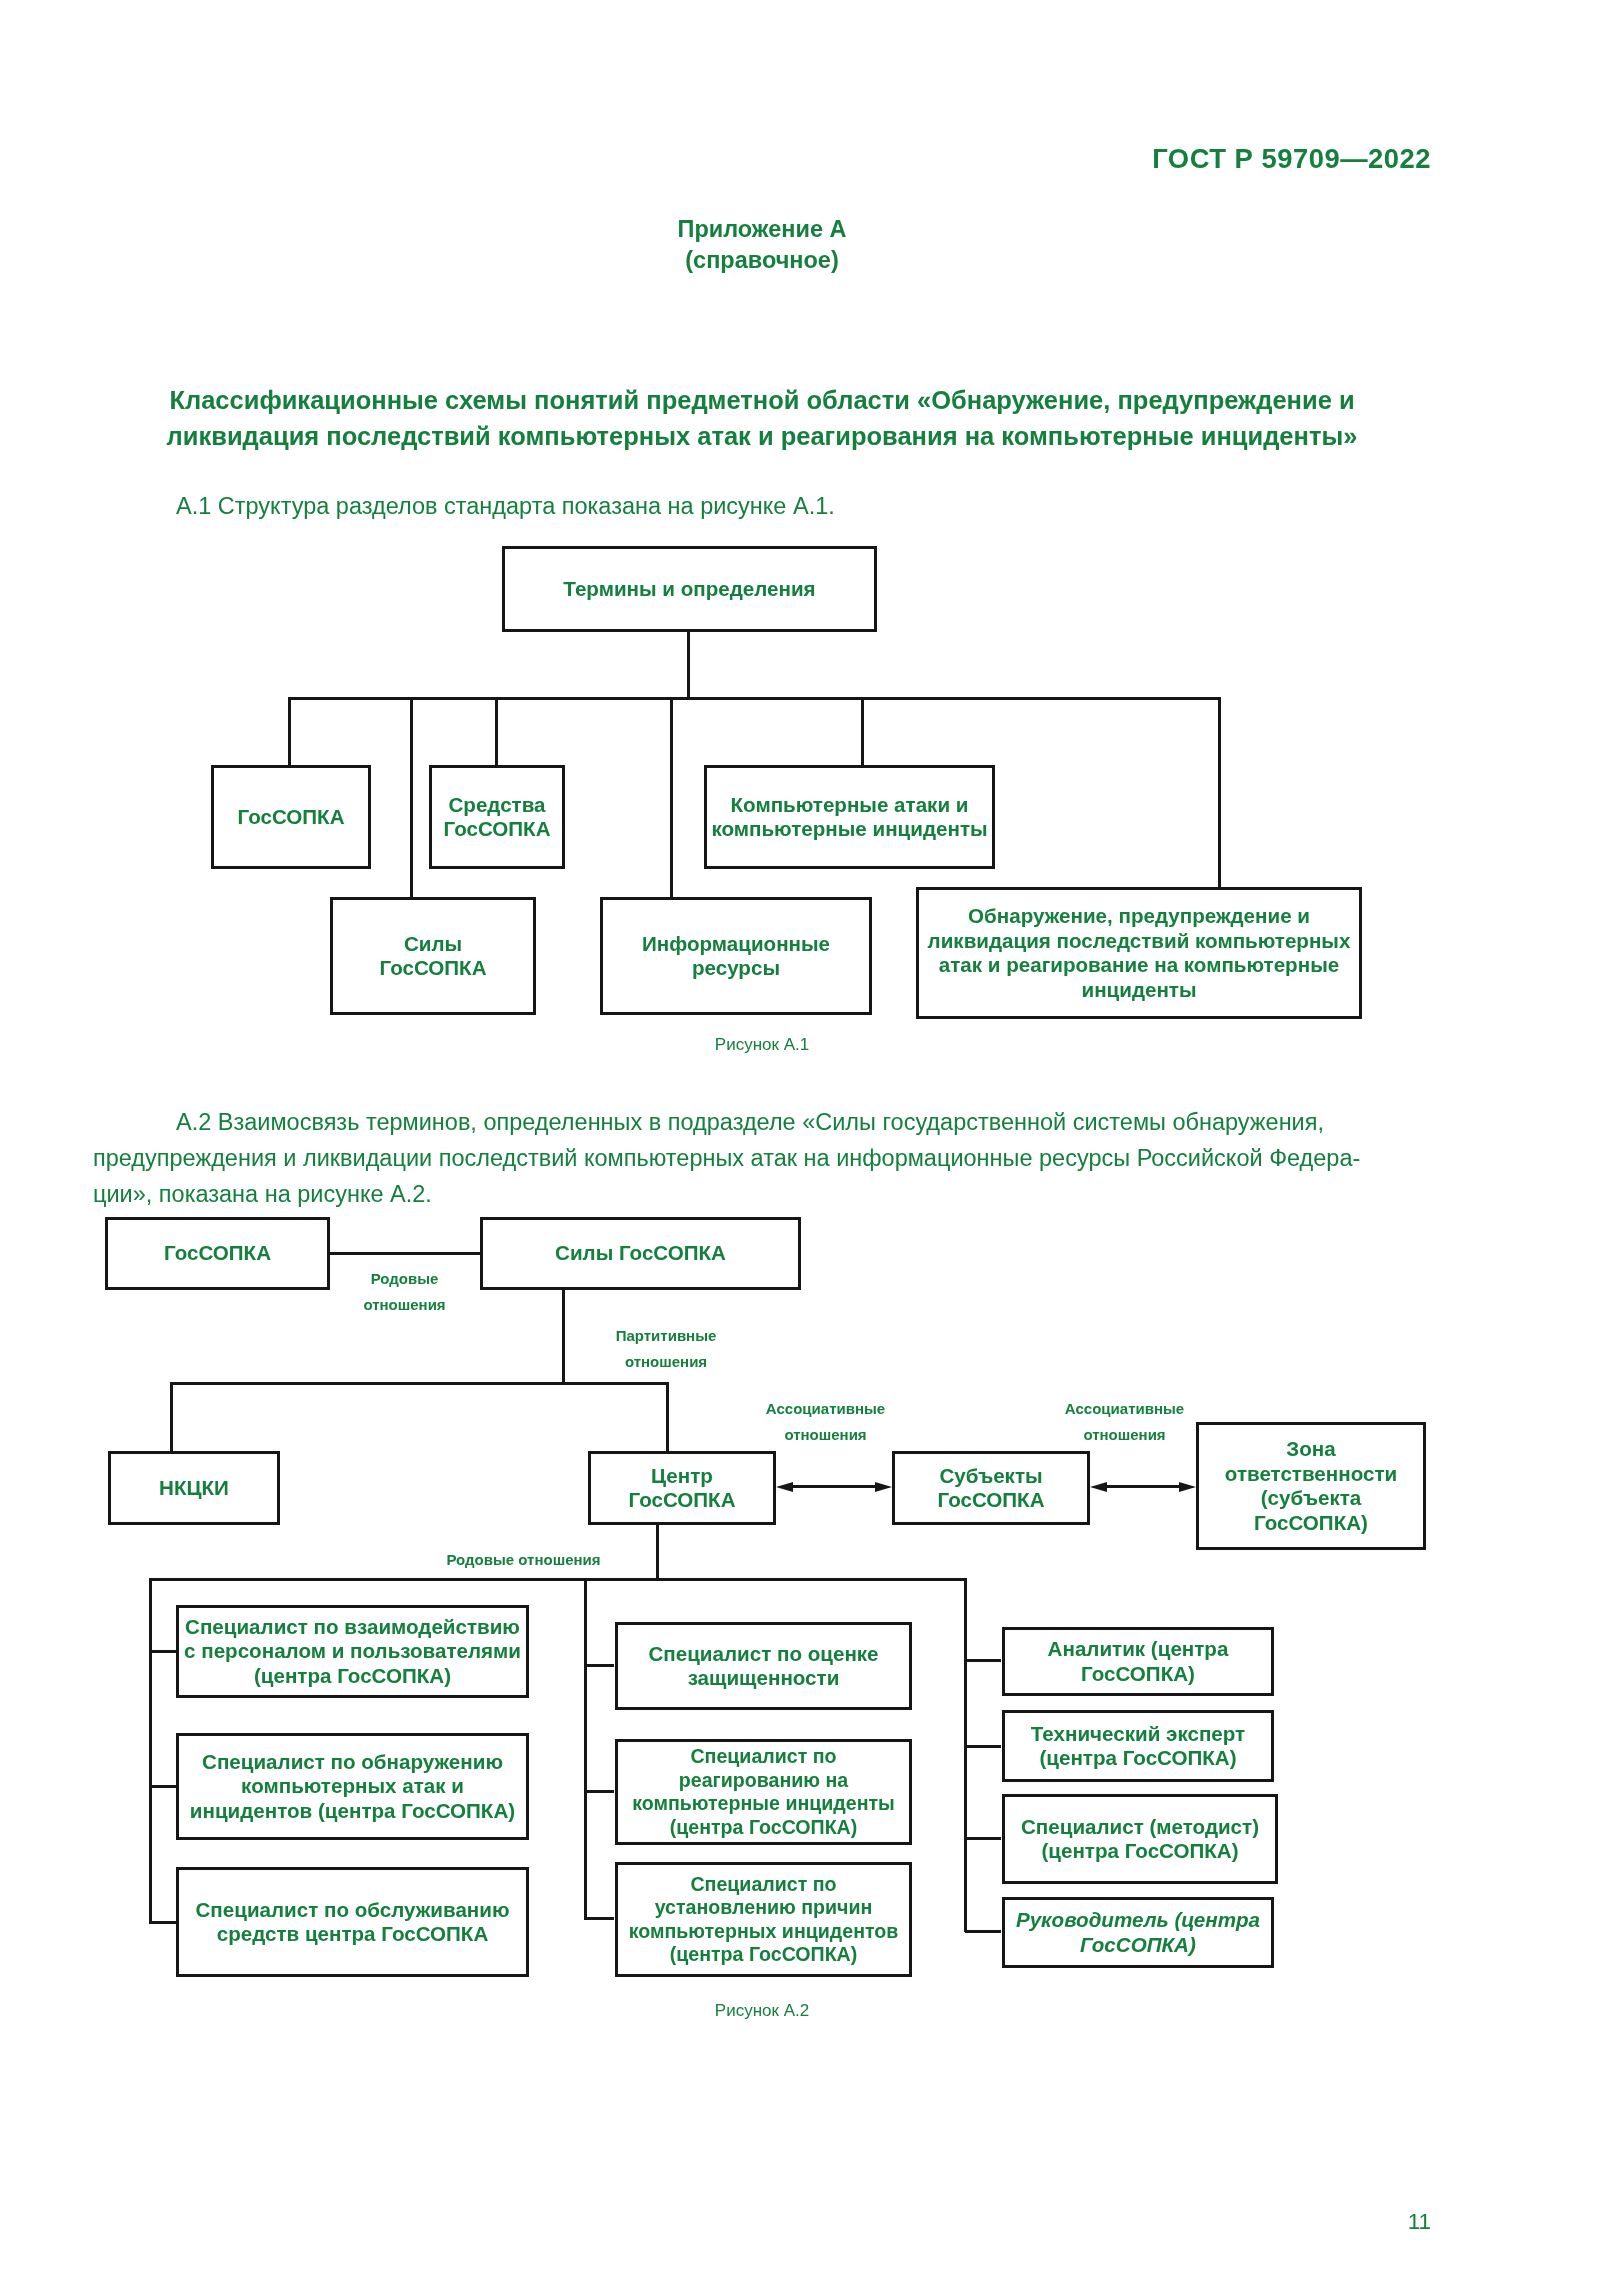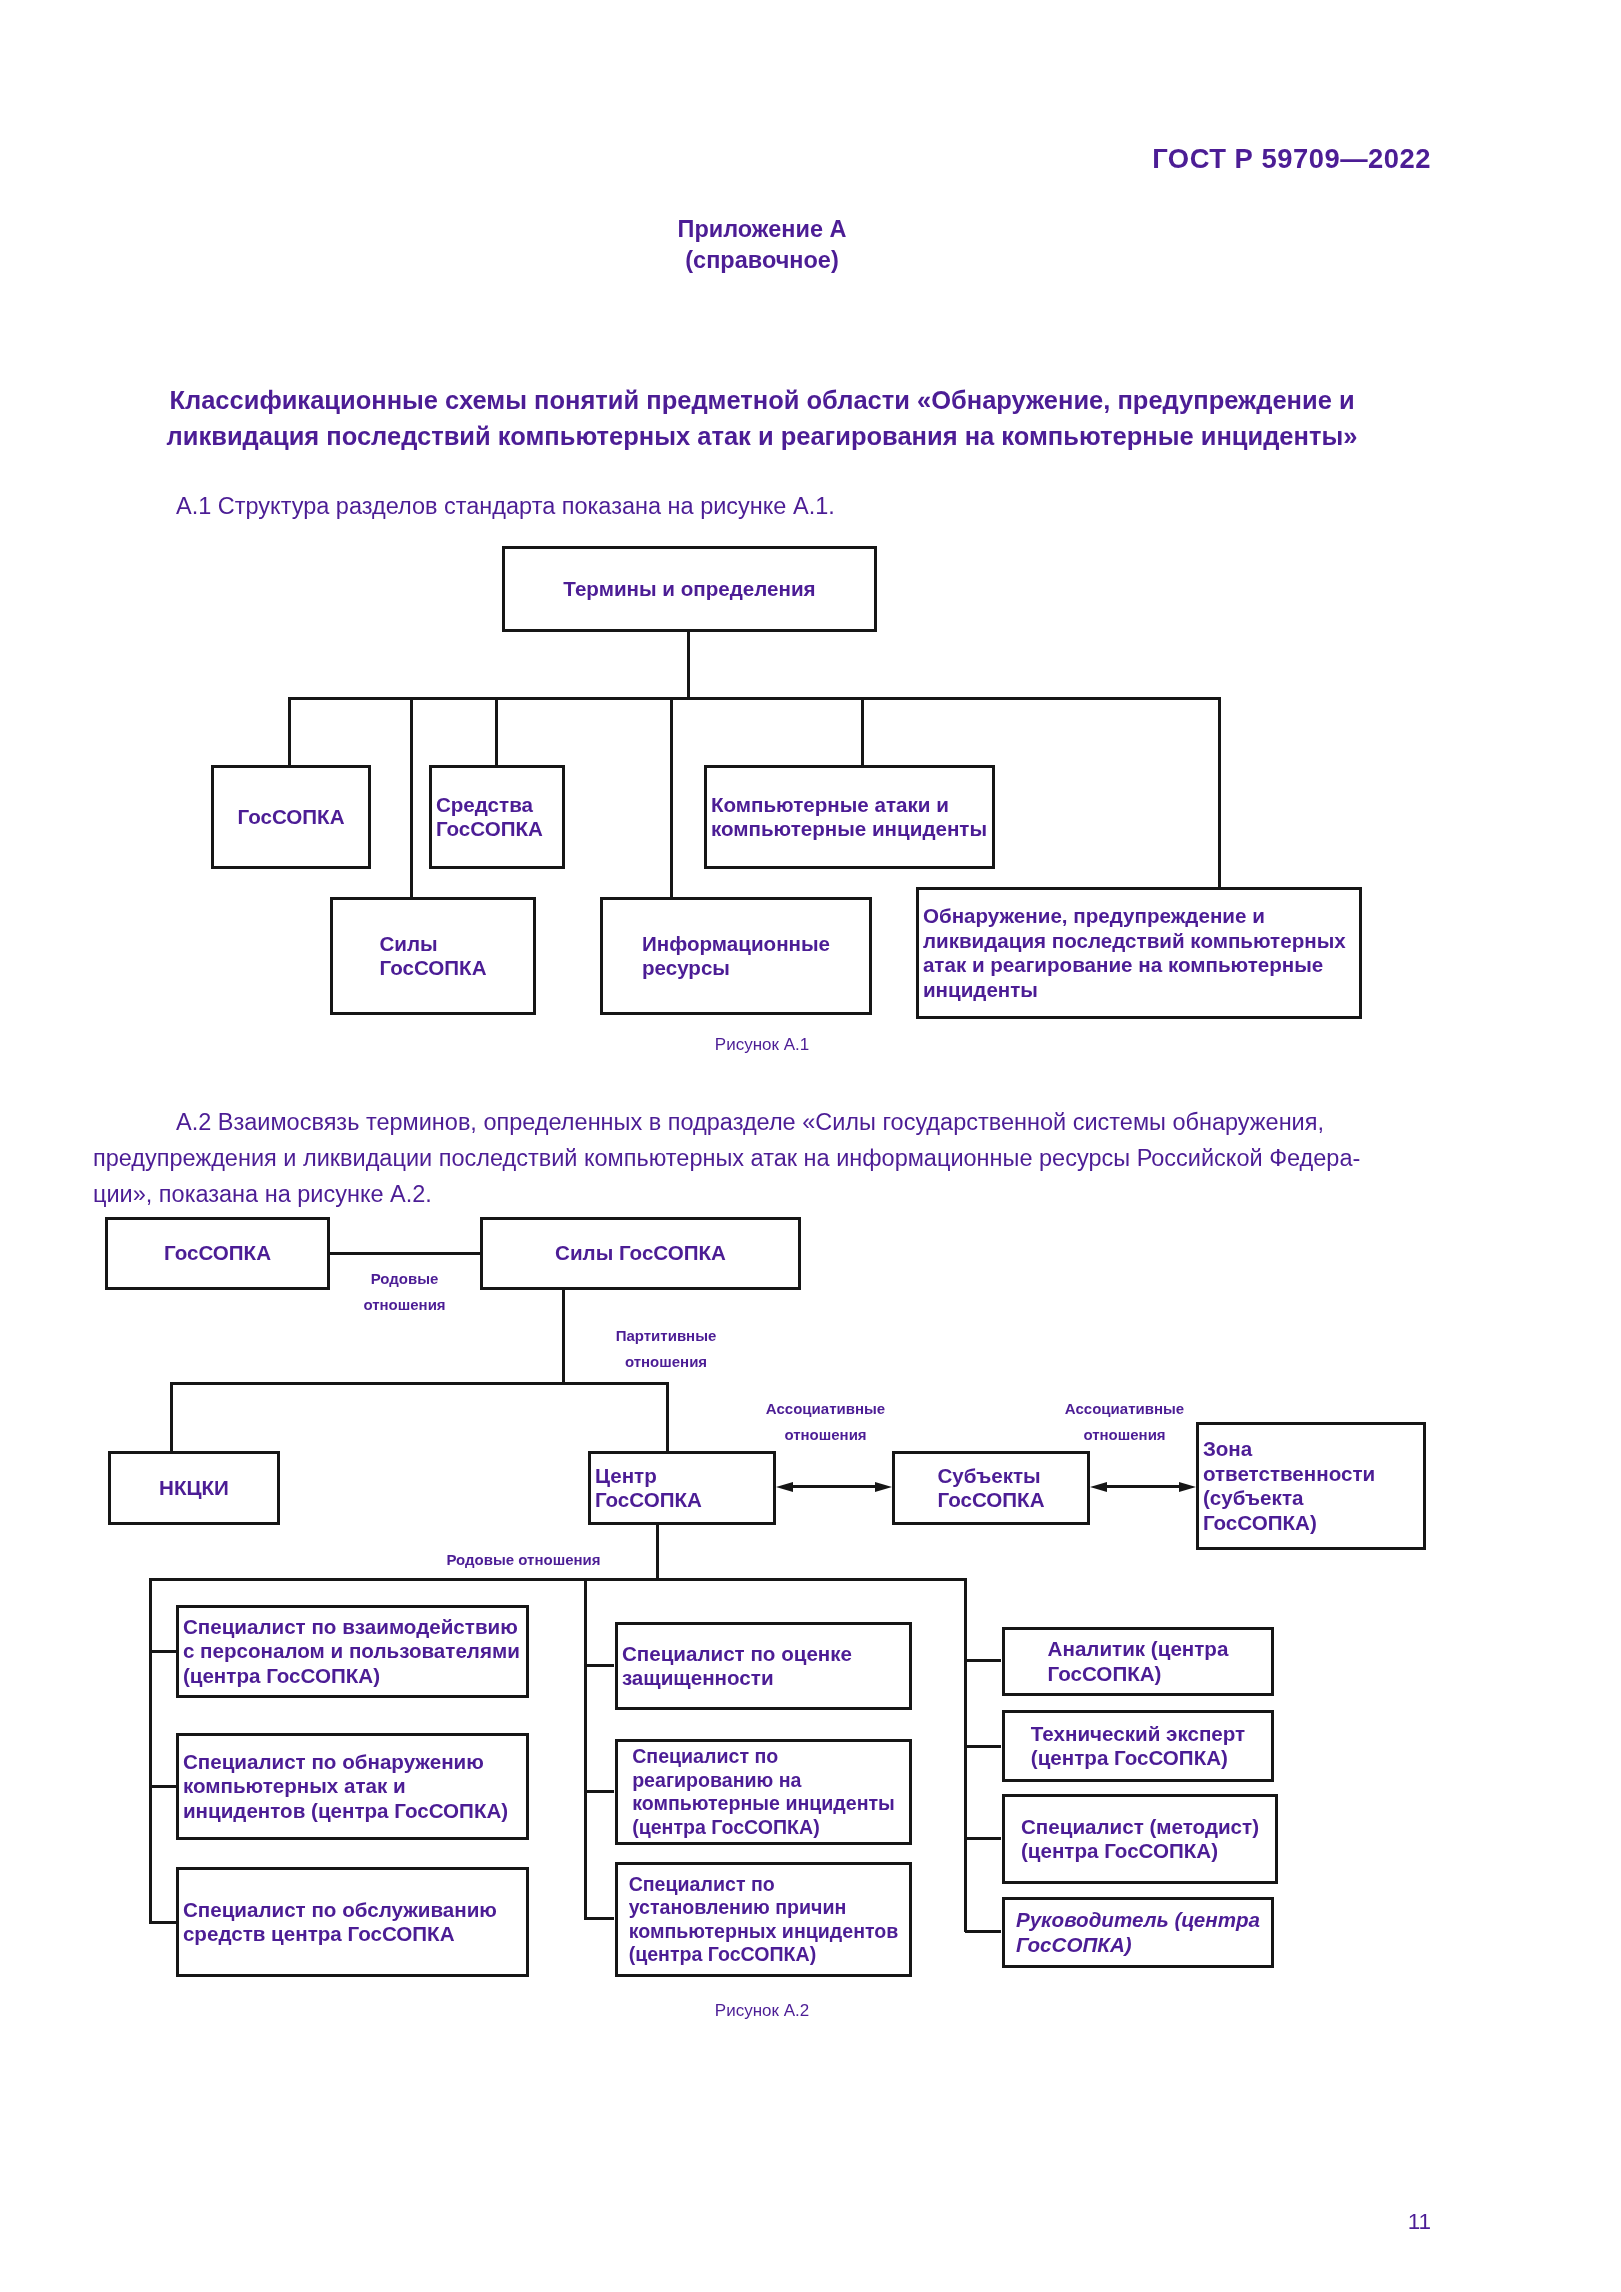--- a/index.html
+++ b/index.html
@@ -1,39 +1,39 @@
 <!DOCTYPE html>
 <html lang="ru"><head>
 <meta charset="utf-8">
 <style>
   html,body{margin:0;padding:0;background:#888;}
   .page{
     position:relative;width:1621px;height:2293px;background:#ffffff;
     margin:0 auto;font-family:"Liberation Sans","DejaVu Sans",sans-serif;
-    color:#4c1d95;overflow:hidden;
+    color:#15803d;overflow:hidden;
   }
   .abs{position:absolute;}
   .gost-header{top:143px;right:190px;font-size:27.4px;font-weight:bold;letter-spacing:0.5px;}
   .col-center{left:93px;width:1338px;text-align:center;}
   .appendix{top:216px;font-size:23.5px;font-weight:bold;}
   .appendix2{top:247px;font-size:23.5px;font-weight:bold;}
   .doc-title{top:382px;font-size:25.5px;font-weight:bold;line-height:36px;white-space:pre-line;}
   .para{left:93px;width:1343px;font-size:23.5px;line-height:36px;white-space:pre-line;text-indent:83px;}
   .p-a1{top:488px;}
   .p-a2{top:1104px;}
   .caption{font-size:17px;}
   .cap1{top:1035px;}
   .cap2{top:2001px;}
   .pagenum{top:2209px;right:190px;font-size:22.5px;}
   
   .fig{position:absolute;left:0;top:0;width:100%;height:100%;}
   .bx{
     position:absolute;border:3.9px solid #161616;background:#fff;
     display:flex;align-items:center;justify-content:center;
-    font-weight:bold;font-size:20.6px;line-height:24.5px;
+    text-align:center;font-weight:bold;font-size:20.6px;line-height:24.5px;
     white-space:pre-line;padding:2px 3.9px;box-sizing:border-box;
   }
   .bx.sm{font-size:19.6px;line-height:23.5px;}
   .ln{position:absolute;background:#161616;}
   .lbl{
     position:absolute;font-weight:bold;font-size:15px;line-height:25.5px;
     text-align:center;white-space:pre-line;
   }
   .arrow{position:absolute;display:flex;align-items:center;height:15.7px;}
   .arrow .head-l{width:0;height:0;border-top:5.9px solid transparent;border-bottom:5.9px solid transparent;border-right:17.6px solid #161616;}

